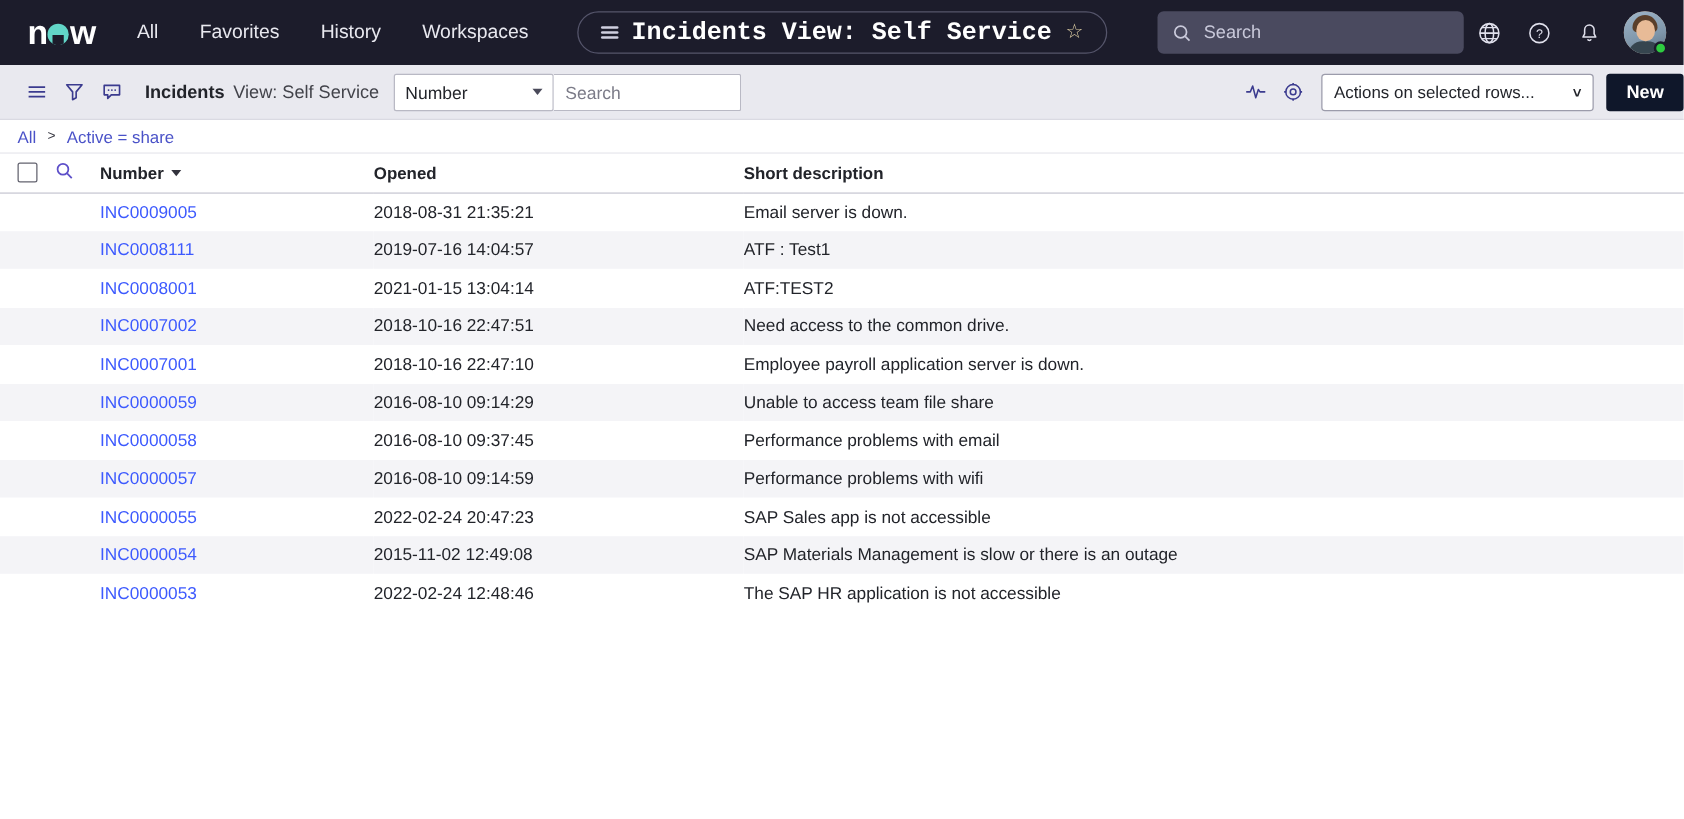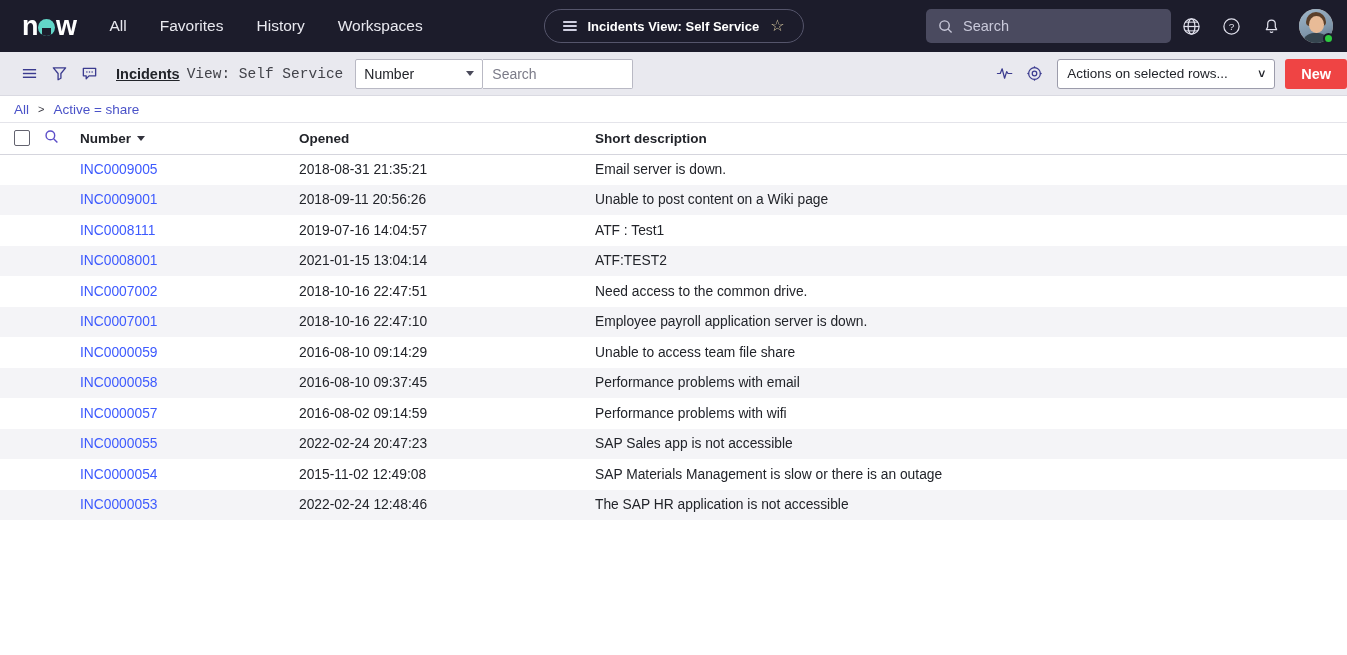--- a/index.html
+++ b/index.html
@@ -69,23 +69,24 @@
     border: 1px solid #55556b;
     border-radius: 18px;
     display: flex;
     align-items: center;
     padding: 0 18px;
     gap: 11px;
     cursor: pointer;
   }
   .title-pill-text {
     color: #ffffff;
-    font-size: 13px;
+    font-size: 20px;
     font-weight: 700;
     white-space: nowrap;
+    font-family: Liberation Mono, monospace;
   }
   .icon-list {
     display: flex; flex-direction: column; gap: 2.5px;
     width: 14px;
   }
   .icon-list span {
     display: block; height: 1.6px; background: #cfcfe0; border-radius: 1px;
   }
   .icon-list span:nth-child(1) { width: 100%; }
   .icon-list span:nth-child(2) { width: 100%; }
@@ -157,28 +158,26 @@
     display: flex; align-items: center; justify-content: center;
     cursor: pointer;
     color: #3b3b8f;
   }
   .tb-title {
     margin-left: 12px;
     font-size: 14.5px;
     color: #22242a;
     font-weight: 700;
     white-space: nowrap;
-    text-decoration: underline;
   }
   .tb-sub {
     margin-left: 7px;
     font-size: 14.5px;
     color: #42434a;
     white-space: nowrap;
-    font-family: Liberation Mono, monospace;
   }
   .tb-select {
     margin-left: 12px;
     width: 128px; height: 30px;
     background: #ffffff;
     border: 1px solid #b9b9c4;
     border-radius: 2px;
     display: flex; align-items: center;
     justify-content: space-between;
     padding: 0 8px;
@@ -221,21 +220,21 @@
     font-size: 13.5px;
     color: #22242a;
     cursor: pointer;
     margin-left: 8px;
     text-align: center;
   }
   .chev { font-size: 12px; color: #22242a; font-weight: bold; }
   .new-btn {
     margin-left: 10px;
     height: 30px;
-    background: #ef4444;
+    background: #0f172a;
     color: #ffffff;
     font-size: 14.5px;
     font-weight: 700;
     border: none;
     border-radius: 3px;
     padding: 0 16px;
     cursor: pointer;
     white-space: nowrap;
     font-family: "Liberation Sans", sans-serif;
   }
@@ -475,27 +474,20 @@
         <tr>
           <td></td>
           <td></td>
           <td class="cell-num"><a>INC0009005</a></td>
           <td>2018-08-31 21:35:21</td>
           <td>Email server is down.</td>
         </tr>
         <tr>
           <td></td>
           <td></td>
-          <td class="cell-num"><a>INC0009001</a></td>
-          <td>2018-09-11 20:56:26</td>
-          <td>Unable to post content on a Wiki page</td>
-        </tr>
-        <tr>
-          <td></td>
-          <td></td>
           <td class="cell-num"><a>INC0008111</a></td>
           <td>2019-07-16 14:04:57</td>
           <td>ATF : Test1</td>
         </tr>
         <tr>
           <td></td>
           <td></td>
           <td class="cell-num"><a>INC0008001</a></td>
           <td>2021-01-15 13:04:14</td>
           <td>ATF:TEST2</td>
@@ -525,21 +517,21 @@
           <td></td>
           <td></td>
           <td class="cell-num"><a>INC0000058</a></td>
           <td>2016-08-10 09:37:45</td>
           <td>Performance problems with email</td>
         </tr>
         <tr>
           <td></td>
           <td></td>
           <td class="cell-num"><a>INC0000057</a></td>
-          <td>2016-08-02 09:14:59</td>
+          <td>2016-08-10 09:14:59</td>
           <td>Performance problems with wifi</td>
         </tr>
         <tr>
           <td></td>
           <td></td>
           <td class="cell-num"><a>INC0000055</a></td>
           <td>2022-02-24 20:47:23</td>
           <td>SAP Sales app is not accessible</td>
         </tr>
         <tr>

